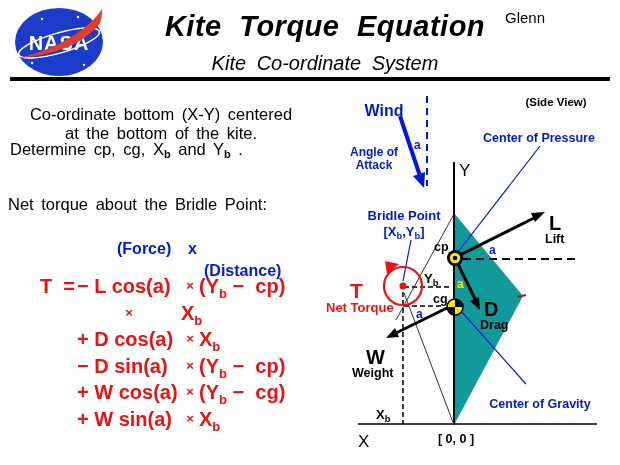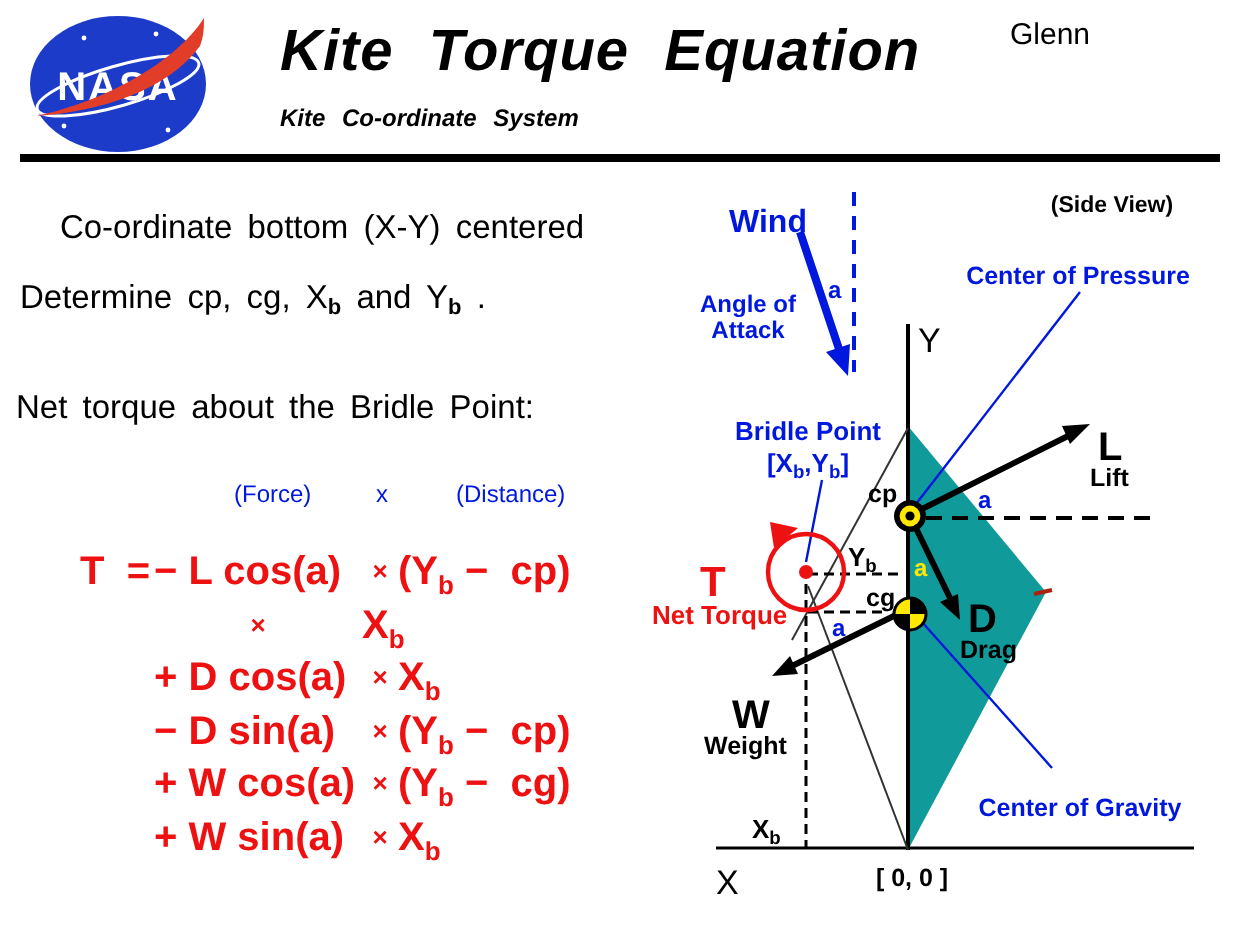--- a/index.html
+++ b/index.html
@@ -1,35 +1,35 @@
 <!DOCTYPE html>
 <html><head>
 <meta charset="utf-8">
 <style>
   html,body{margin:0;padding:0;background:#fff;}
   #stage{position:relative;width:620px;height:465px;background:#ffffff;overflow:hidden;
          font-family:"Liberation Sans",sans-serif;color:#000;}
   .abs{position:absolute;}
 
   
-  #title-block{left:140px;top:10px;width:370px;}
+  #title-block{left:140px;top:10px;width:370px;text-align:center;}
   #main-title{font-size:29px;font-weight:bold;font-style:italic;word-spacing:9px;letter-spacing:.5px;white-space:nowrap;}
-  #sub-title{margin-top:9px;font-size:12px;font-weight:bold;font-style:italic;word-spacing:5px;white-space:nowrap;}
+  #sub-title{margin-top:9px;font-size:20px;font-weight:normal;font-style:italic;word-spacing:5px;white-space:nowrap;}
   #org-block{left:505px;top:9px;width:104px;text-align:left;font-size:15px;line-height:17.5px;}
   #header-rule{left:10px;top:77px;width:600px;height:4px;background:#000;}
 
   
   .intro{font-size:16.5px;word-spacing:3px;white-space:nowrap;}
   #p1{left:0;top:105px;width:322px;text-align:center;line-height:18.5px;}
   #p2{left:10px;top:140px;}
   #p3{left:8px;top:195px;}
   .intro sub{font-size:11px;font-weight:bold;vertical-align:-3px;}
 
   
-  .eqhead{top:240px;font-size:12px;font-weight:normal;color:#0018dd;white-space:nowrap;}
+  .eqhead{top:240px;font-size:16px;font-weight:bold;color:#0018dd;white-space:nowrap;}
   #eq-rows{left:40px;top:273px;width:270px;}
   .eqrow{display:grid;grid-template-columns:37px 104px 18px auto;height:26.5px;line-height:26.5px;
          font-size:20px;font-weight:bold;color:#ee1111;white-space:pre;}
   .eqrow .pref{white-space:pre;}
   .eqrow .times{font-size:13px;text-align:center;}
   .eqrow sub{font-size:13px;vertical-align:-5px;}
 
   
   #diagram{left:320px;top:90px;}
   #diagram text{font-family:"Liberation Sans",sans-serif;}
@@ -61,27 +61,28 @@
   </div>
 
   <div id="org-block" class="abs">
     <div>Glenn</div>
   </div>
 
   <div id="header-rule" class="abs"></div>
 
   <div id="p1" class="abs intro">
     <div>Co-ordinate bottom (X-Y) centered</div>
+    <div>at the bottom of the kite.</div>
   </div>
   <div id="p2" class="abs intro">Determine cp, cg, X<sub>b</sub> and Y<sub>b</sub> .</div>
   <div id="p3" class="abs intro">Net torque about the Bridle Point:</div>
 
   <div class="abs eqhead" style="left:117px;">(Force)</div>
   <div class="abs eqhead" style="left:188px;">x</div>
-  <div class="abs eqhead" style="left:228px;">(Distance)</div>
+  <div class="abs eqhead" style="left:204px;margin-top:22px;">(Distance)</div>
 
   <div id="eq-rows" class="abs">
     <div class="eqrow">
       <span class="pref">T  =</span>
       <span>− L cos(a)</span>
       <span class="times">×</span>
       <span>(Y<sub>b</sub> −  cp)</span>
     </div>
     <div class="eqrow">
       <span class="pref"></span>

